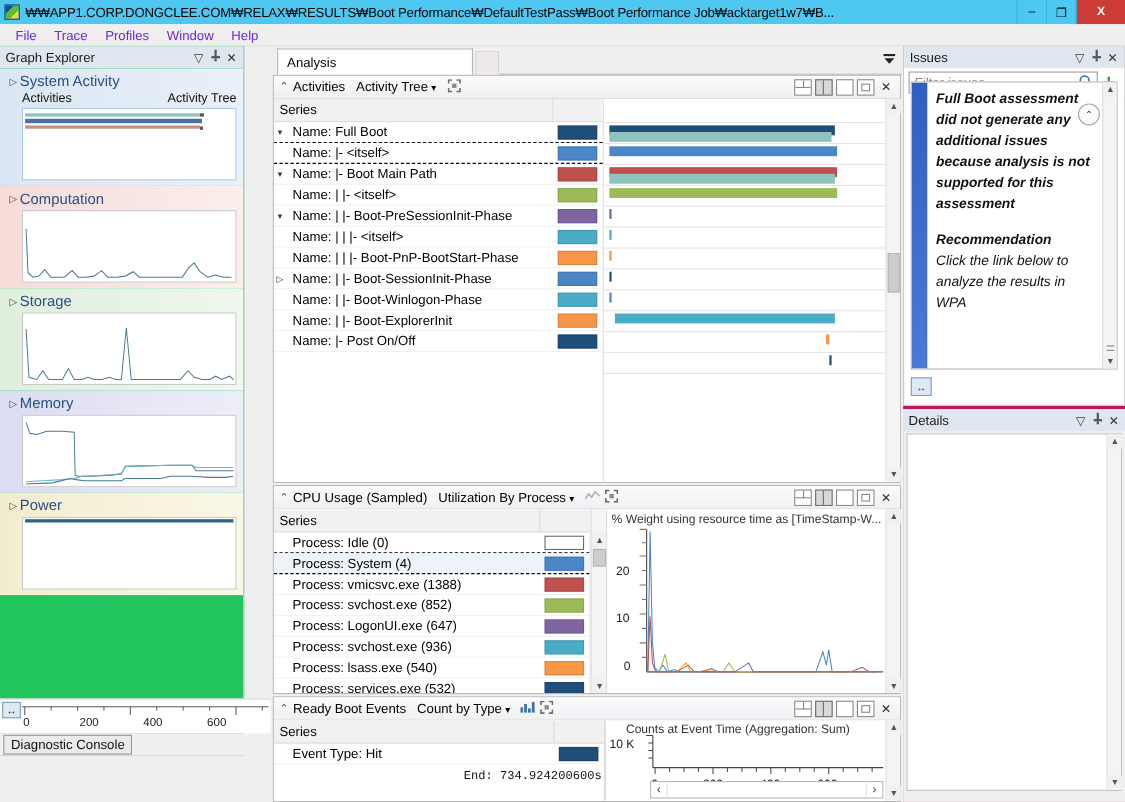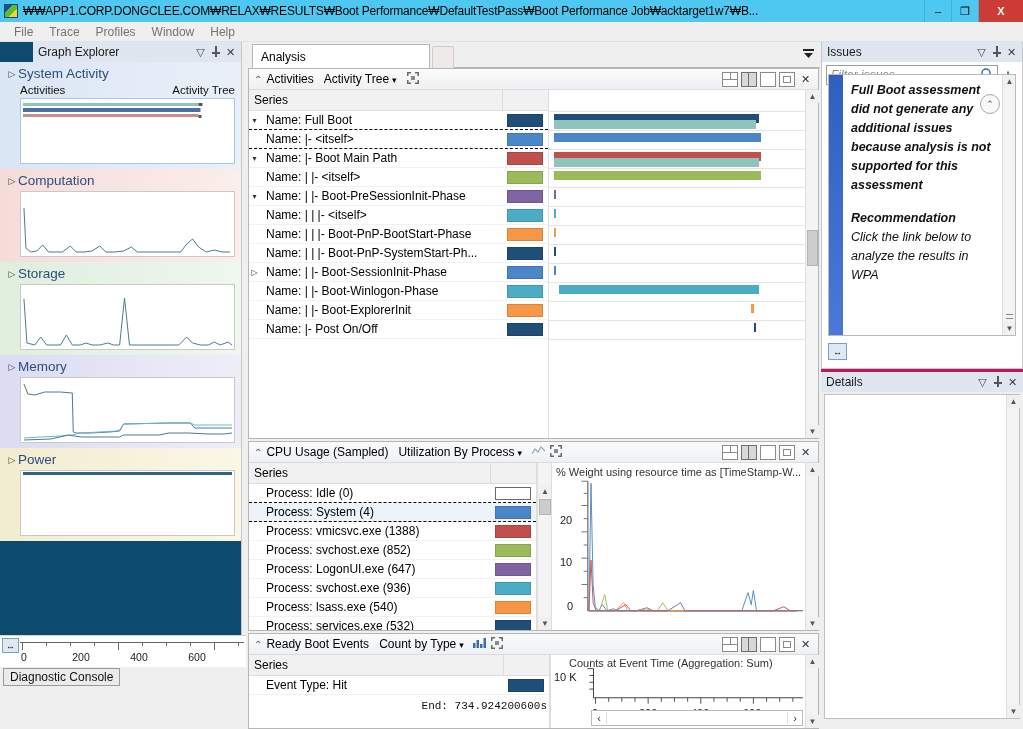--- a/index.html
+++ b/index.html
@@ -34,34 +34,34 @@
     background: #4ec8f0; color: #000; font-size: 11px; border-left: 1px solid #3bb4dc;
   }
   .win-btn.close { background: #cc3b36; color: #fff; width: 45px; font-weight: bold; }
 
   
   .menubar {
     position: absolute; top: 22px; left: 0; width: 1023px; height: 20px;
     background: #efefef; display: flex; align-items: center; padding-left: 6px;
     border-bottom: 1px solid #e2e2e2;
   }
-  .menu-item { padding: 2px 8px; font-size: 12px; color: #737373; }
+  .menu-item { padding: 2px 8px; font-size: 12px; color: #6d28d9; }
 
   
   .dockhdr {
     height: 20px; background: #dfe6ef; display: flex; align-items: center;
     padding: 0 3px 0 5px; font-size: 12px; color: #1a1a1a;
   }
   .dockhdr .t { flex: 1 1 auto; }
   .dockhdr .ic { width: 15px; text-align: center; color: #3a3a3a; font-size: 11px; }
 
   
   .graph-explorer {
-    position: absolute; left: 0; top: 42px; width: 242px; height: 645px;
-    background: #0c4a6e; border-right: 1px solid #c8c8c8; padding-left: 33px;
+    position: absolute; left: 0; top: 42px; width: 222px; height: 645px;
+    background: #22c55e; border-right: 1px solid #c8c8c8;
   }
   .ge-body { position: absolute; top: 20px; left: 0; right: 0; bottom: 40px; overflow: hidden; }
   .ge-section { position: relative; padding: 2px 6px 5px 6px; }
   .ge-sec-title { display: flex; align-items: center; padding: 2px 0 3px 0; }
   .ge-tri {
     width: 12px; font-size: 9px; color: #444; flex: 0 0 auto; text-align: center;
   }
   .ge-sec-name { font-size: 13.5px; color: #2b4e82; }
   .ge-thumb {
     height: 66px; background: #fff; border: 1px solid #c9c9c9; position: relative; overflow: hidden;
@@ -419,25 +419,20 @@
               </div>
               <div class="lrow">
                 <span class="tri blank">▸</span>
                 <span class="lbl">Name:   |    |    |- &lt;itself&gt;</span>
                 <span class="sw" style="background: rgb(75, 172, 198);"></span>
               </div>
               <div class="lrow">
                 <span class="tri blank">▸</span>
                 <span class="lbl">Name:   |    |    |- Boot-PnP-BootStart-Phase</span>
                 <span class="sw" style="background: rgb(247, 150, 70);"></span>
-              </div>
-              <div class="lrow">
-                <span class="tri blank">▸</span>
-                <span class="lbl">Name:   |    |    |- Boot-PnP-SystemStart-Ph...</span>
-                <span class="sw" style="background: rgb(31, 78, 121);"></span>
               </div>
               <div class="lrow">
                 <span class="tri">▷</span>
                 <span class="lbl">Name:   |    |- Boot-SessionInit-Phase</span>
                 <span class="sw" style="background: rgb(74, 134, 200);"></span>
               </div>
               <div class="lrow">
                 <span class="tri blank">▸</span>
                 <span class="lbl">Name:   |    |- Boot-Winlogon-Phase</span>
                 <span class="sw" style="background: rgb(75, 172, 198);"></span>

